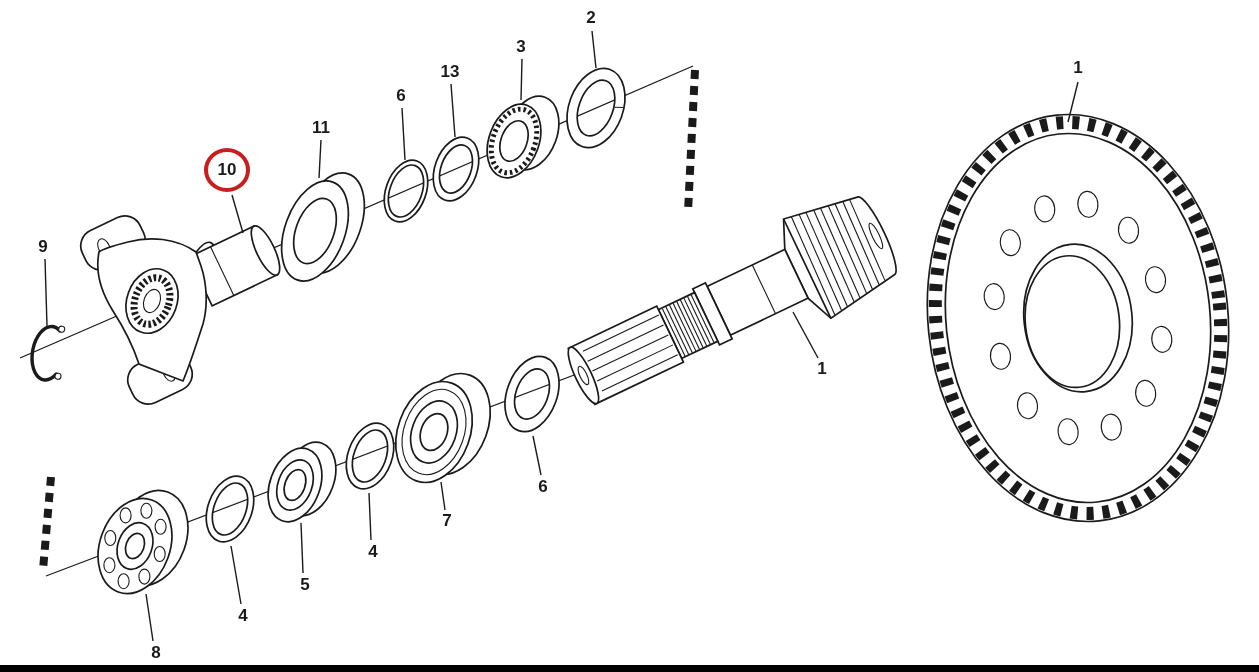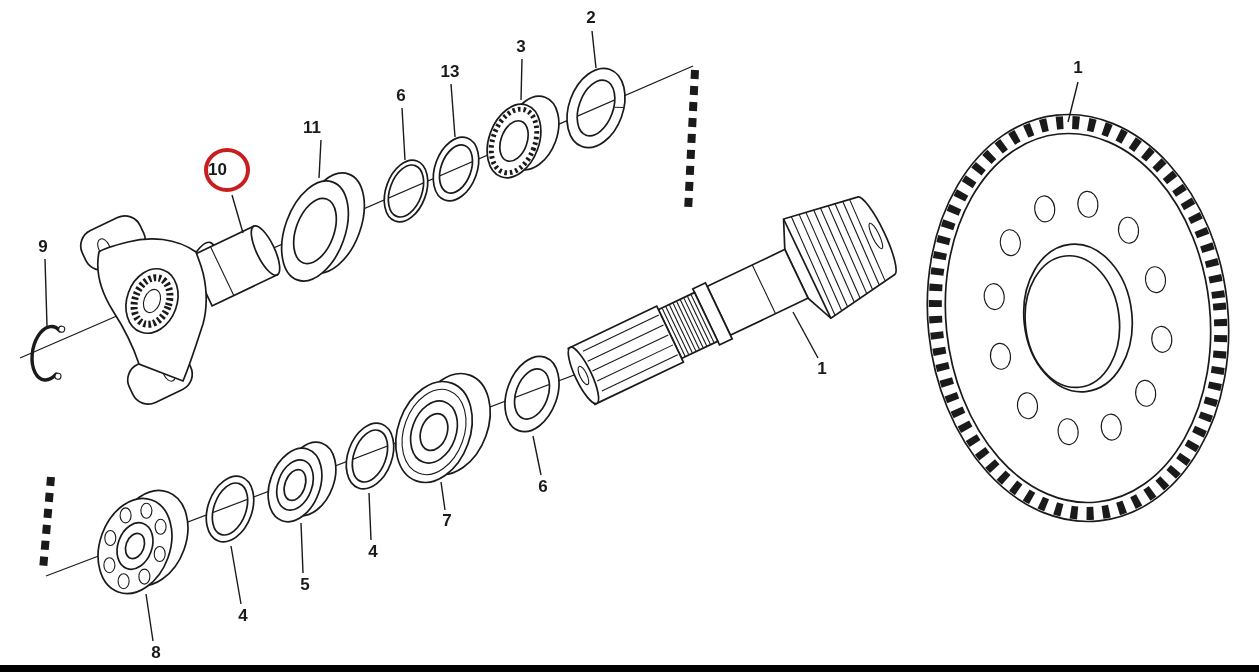--- a/index.html
+++ b/index.html
@@ -18,21 +18,21 @@
   .teeth{ stroke-width:13px; stroke-dasharray:7 9; }
   .knurl{ stroke-width:5px; stroke-dasharray:2.5 3; }
   .splinering{ stroke-width:7px; stroke-dasharray:2.5 2.5; }
   .ringwire{ stroke-width:3.4px; stroke-linecap:round; }
 
   
   .lbl{ position:absolute; width:30px; text-align:center; font-weight:700;
         font-size:17px; line-height:18px; color:var(--line); user-select:none; }
   .hl{ position:absolute; left:204px; top:148px; width:46px; height:44px;
        border:4px solid var(--accent); border-radius:50%;
-       display:flex; align-items:center; justify-content:flex-start; }
+       display:flex; align-items:center; justify-content:center; }
   .hl .lbl{ position:static; width:auto; }
   .bbar{ position:absolute; left:0; top:665px; width:1259px; height:7px; background:#000; }
 </style>
 </head>
 <body>
 
 <div class="stage">
 
   <svg width="1259" height="672" viewBox="0 0 1259 672">
 
@@ -211,21 +211,21 @@
       <line x1="541" y1="475" x2="533" y2="436"></line>
     </g>
   </svg>
 
   <div class="lbl" style="left:1063px;top:59px">1</div>
   <div class="lbl" style="left:807px;top:360px">1</div>
   <div class="lbl" style="left:576px;top:9px">2</div>
   <div class="lbl" style="left:506px;top:38px">3</div>
   <div class="lbl" style="left:435px;top:63px">13</div>
   <div class="lbl" style="left:386px;top:87px">6</div>
-  <div class="lbl" style="left:297px;top:119px">11</div>
+  <div class="lbl" style="left:306px;top:119px">11</div>
   <div class="lbl" style="left:28px;top:238px">9</div>
   <div class="lbl" style="left:141px;top:644px">8</div>
   <div class="lbl" style="left:228px;top:607px">4</div>
   <div class="lbl" style="left:290px;top:576px">5</div>
   <div class="lbl" style="left:358px;top:543px">4</div>
   <div class="lbl" style="left:432px;top:512px">7</div>
   <div class="lbl" style="left:528px;top:478px">6</div>
 
   <div class="hl">
     <span class="lbl">10</span>

